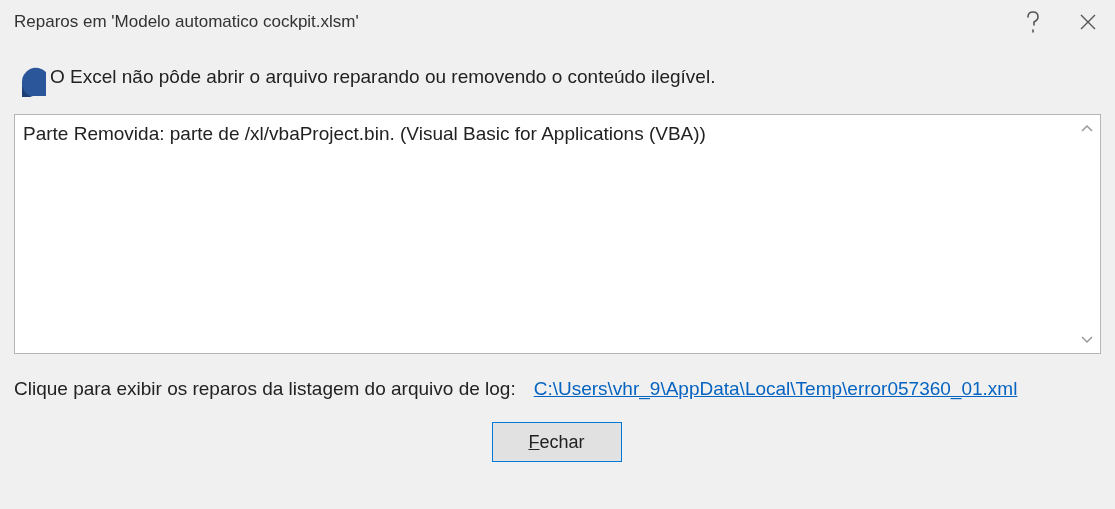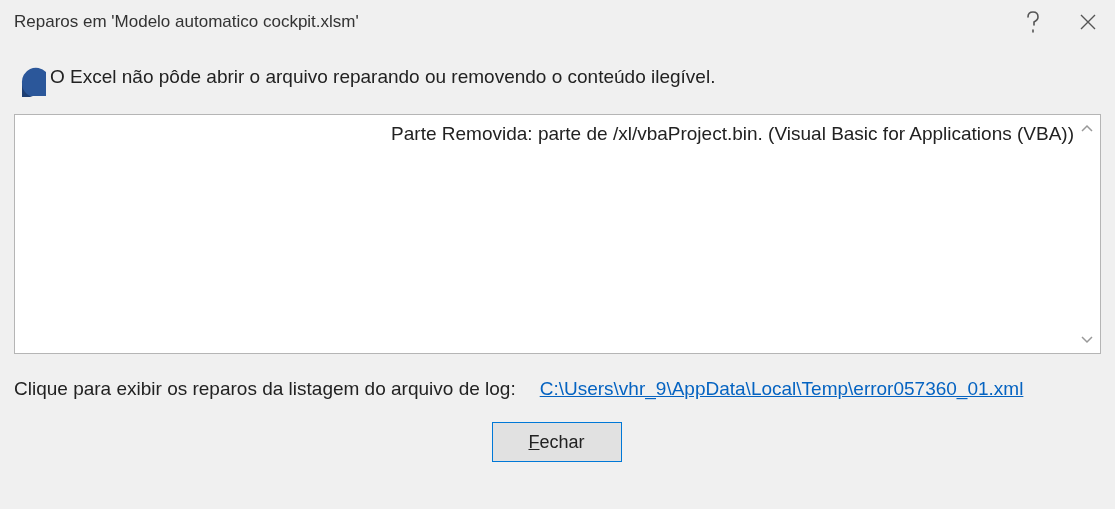--- a/index.html
+++ b/index.html
@@ -63,38 +63,37 @@
     .details-box {
       background: #ffffff;
       border: 1px solid #b5b5b5;
       height: 240px;
       margin-top: 4px;
       position: relative;
       padding: 8px 26px 0 8px;
       font-size: 19px;
       color: #222;
       overflow: hidden;
-      text-align: right;
     }
     .scroll-arrow {
       position: absolute;
       right: 4px;
       width: 18px;
       height: 18px;
       display: flex;
       align-items: center;
       justify-content: center;
       color: #888;
     }
     .scroll-arrow.up { top: 4px; }
     .scroll-arrow.down { bottom: 4px; }
     .log-row {
       display: flex;
       align-items: baseline;
-      gap: 24px;
+      gap: 18px;
       padding: 24px 0 8px 0;
       font-size: 19px;
       color: #222;
       flex-wrap: nowrap;
     }
     .log-link {
       color: #0563c1;
       text-decoration: underline;
       cursor: pointer;
       white-space: nowrap;

